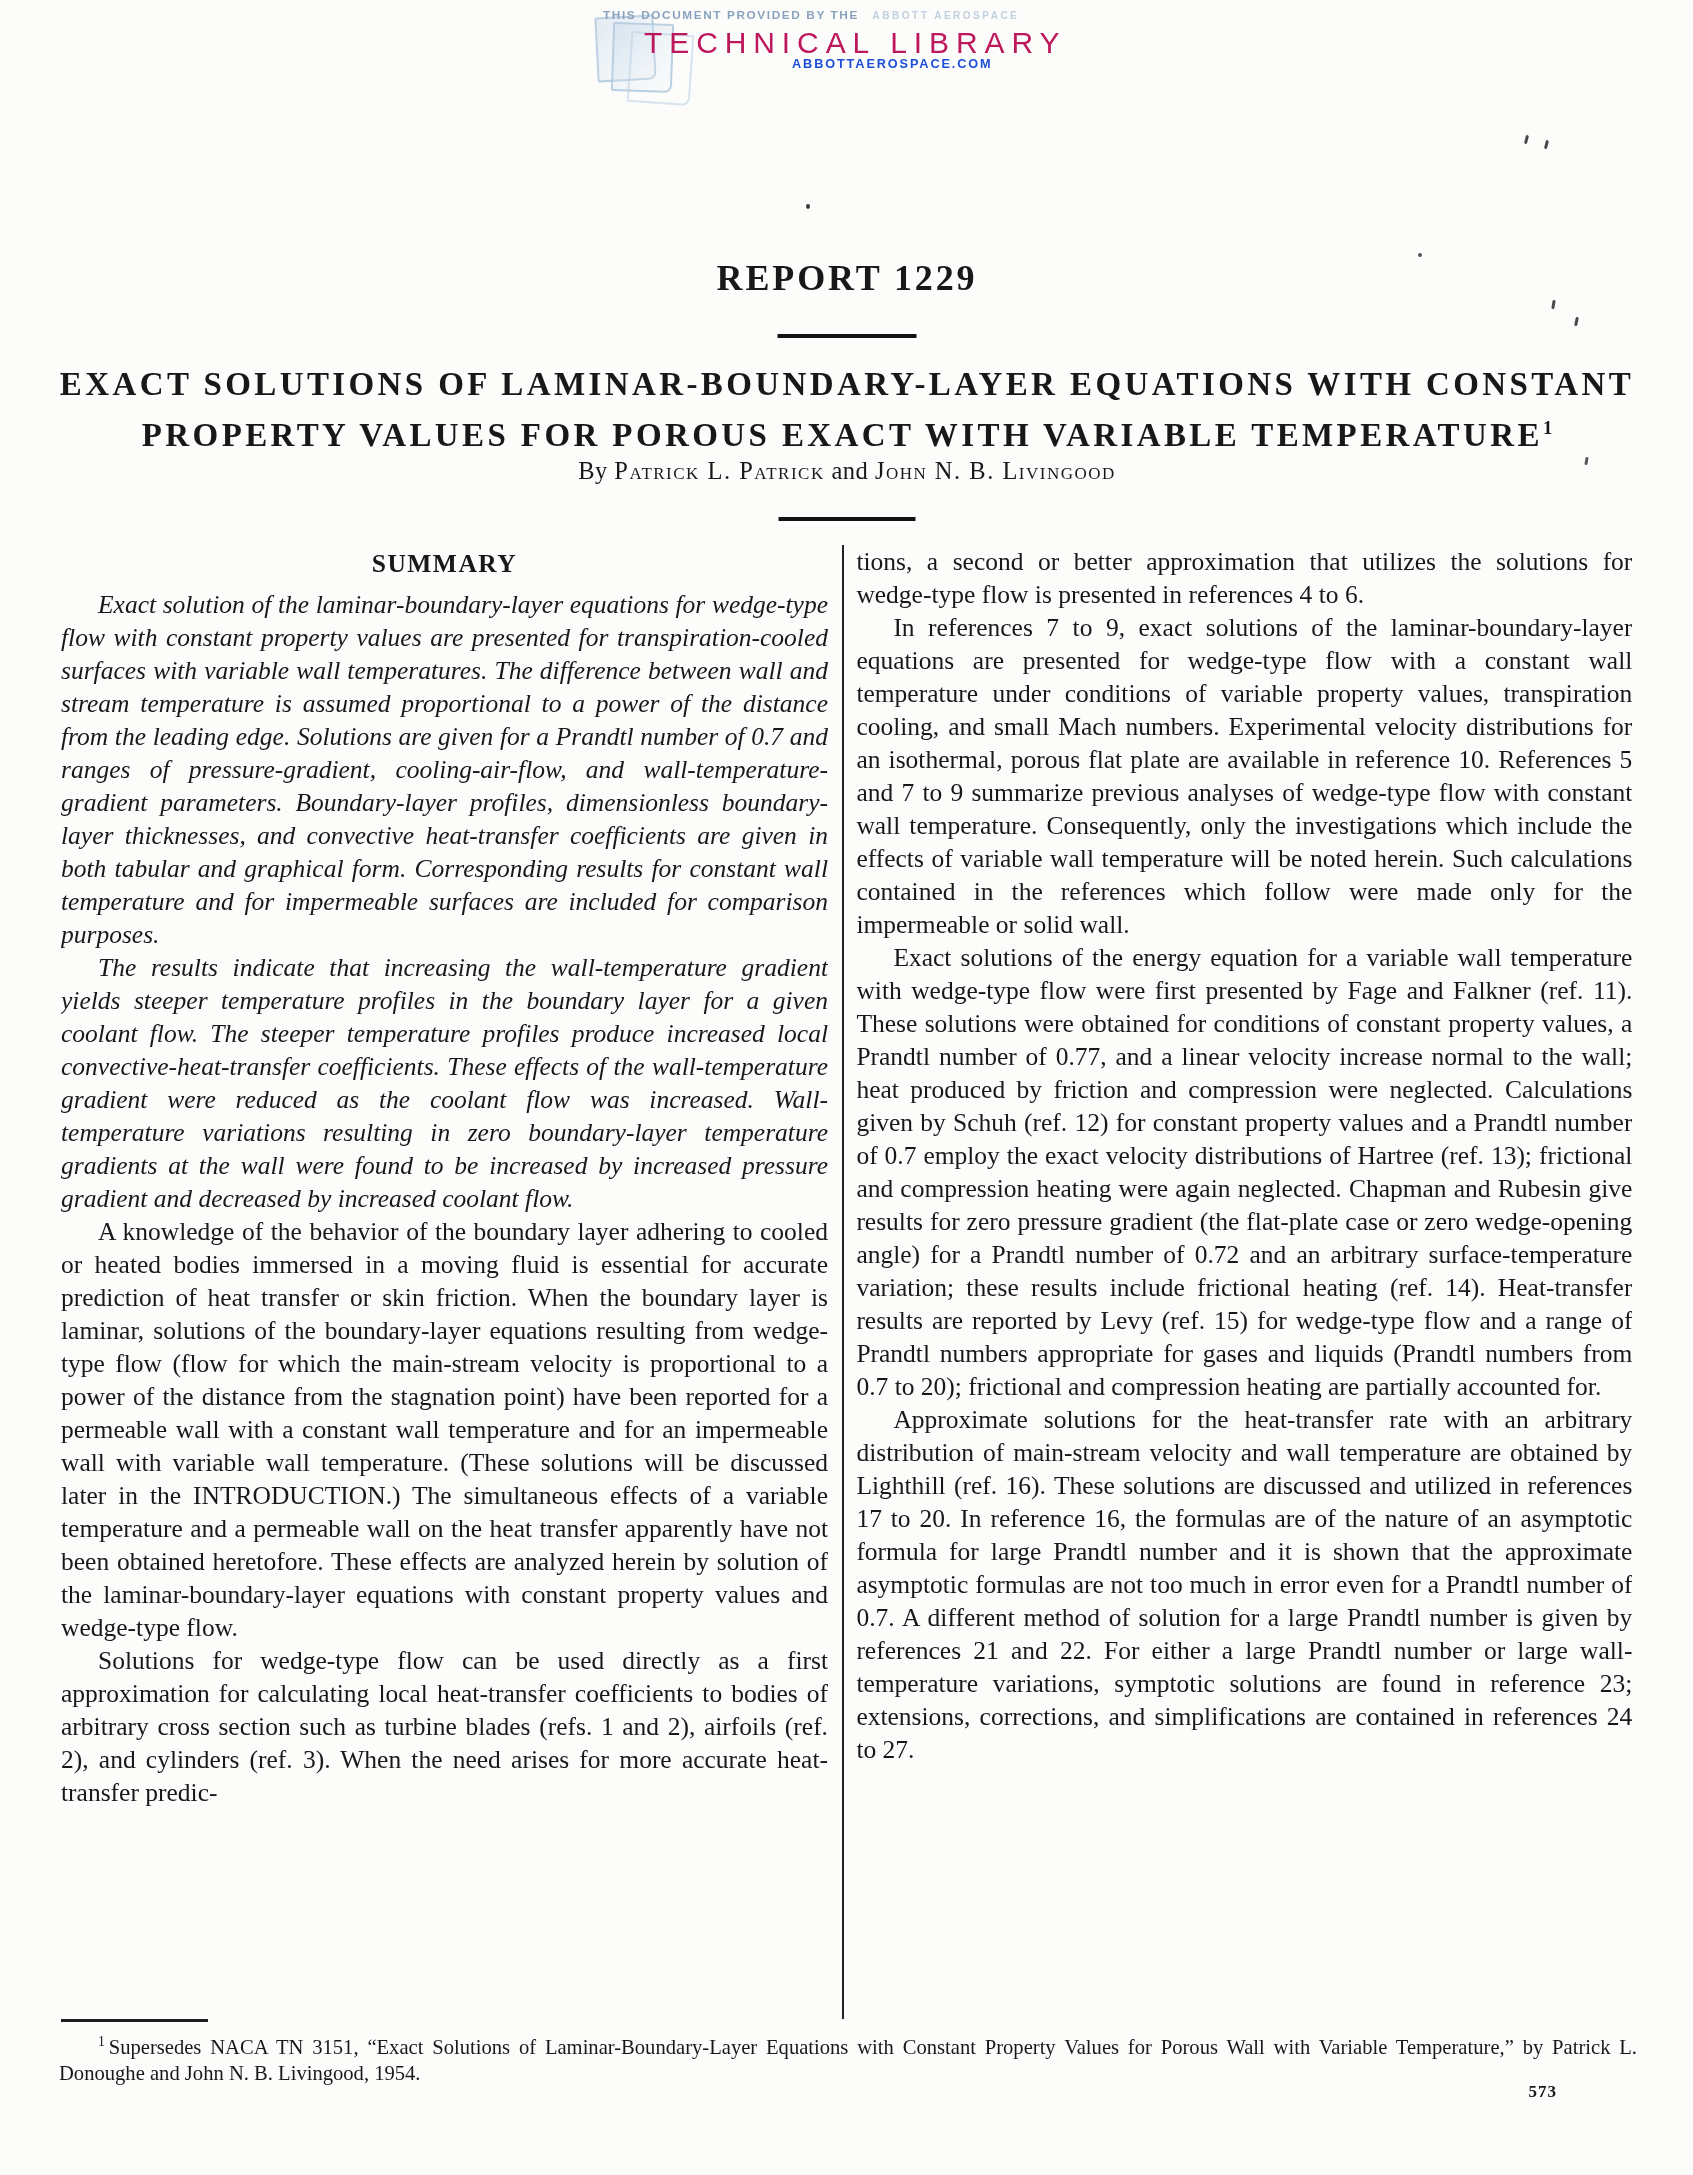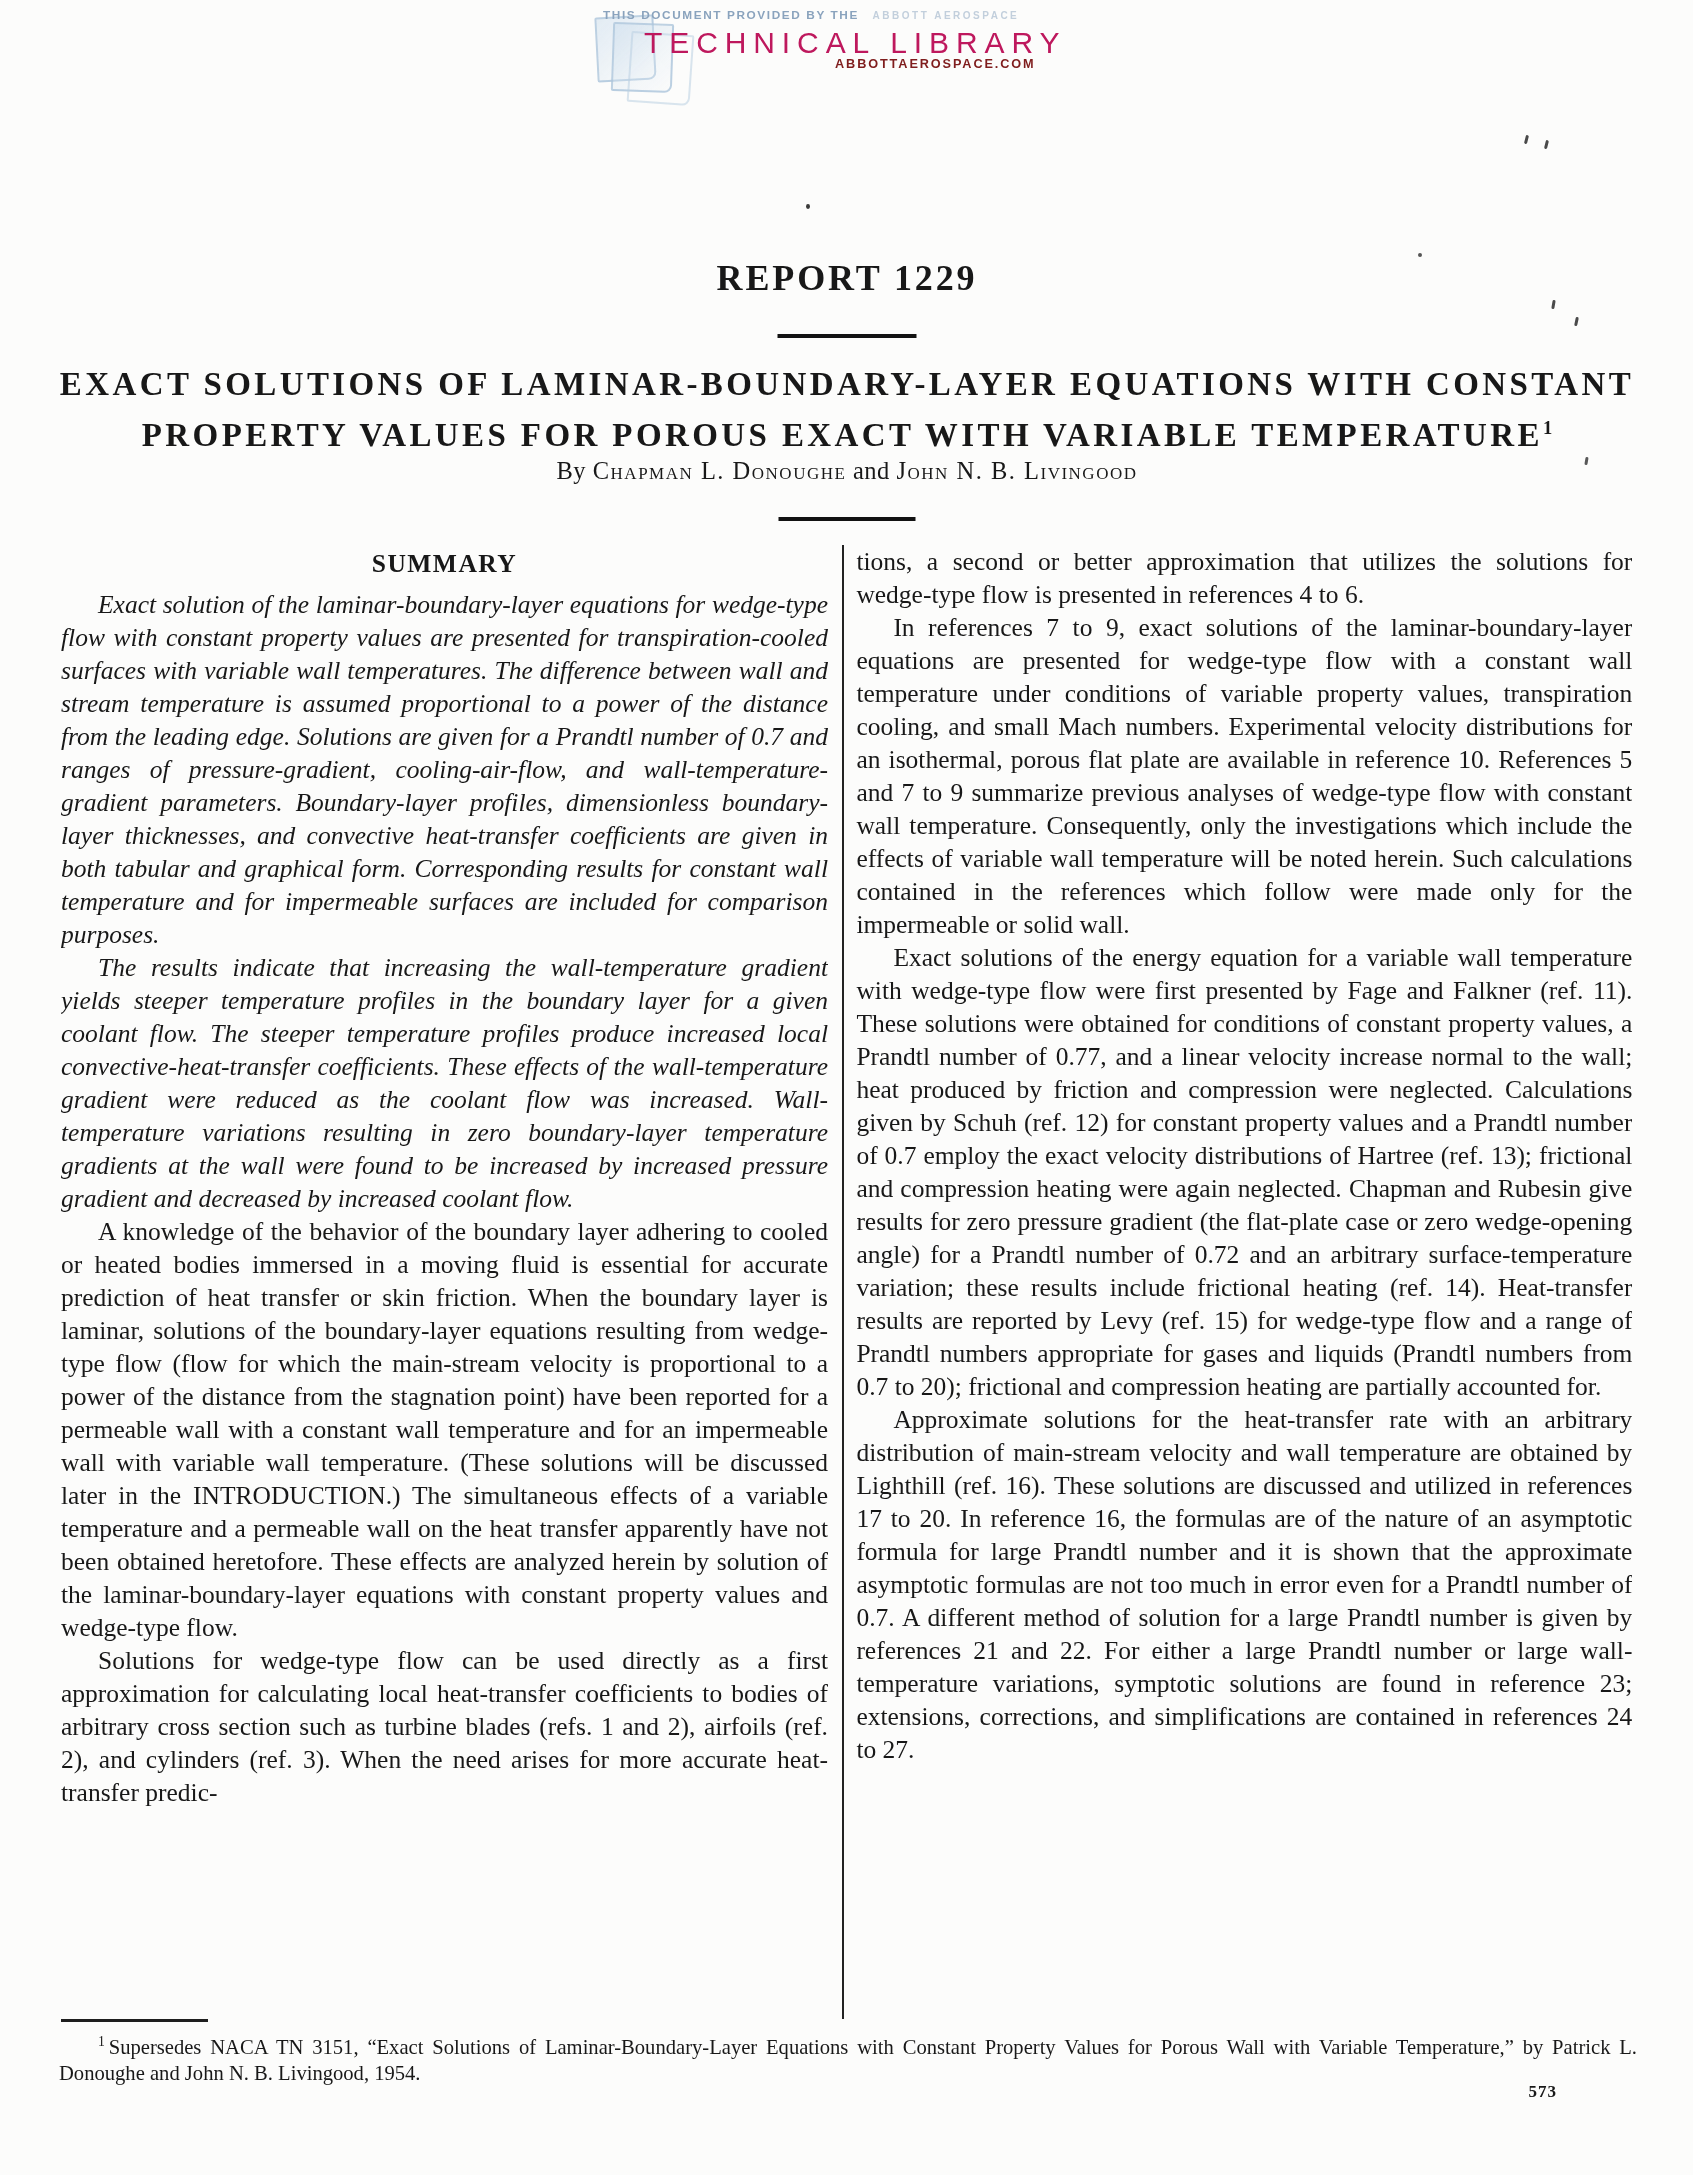--- a/index.html
+++ b/index.html
@@ -13,22 +13,22 @@
   }
 
   
   .watermark{position:absolute;top:0;left:0;width:100%;height:113px;
     font-family:"Liberation Sans","DejaVu Sans",sans-serif;}
   .wm-line1{position:absolute;top:7.8px;left:603px;font-size:11.8px;letter-spacing:1.6px;
     color:#8aa3bd;font-weight:bold;text-transform:uppercase;white-space:nowrap;}
   .wm-brand{font-size:10px;letter-spacing:2.5px;color:#c2cfdc;margin-left:13.7px;}
   .wm-title{position:absolute;top:26px;left:644px;font-size:30px;letter-spacing:6.9px;
     color:#be185d;white-space:nowrap;font-weight:500;}
-  .wm-domain{position:absolute;top:57px;left:835px;font-size:12.7px;letter-spacing:1.9px;
-    color:#7f1d1d;font-weight:bold;white-space:nowrap;}
+  .wm-domain{position:absolute;top:57px;left:792px;font-size:12.7px;letter-spacing:1.9px;
+    color:#1d4ed8;font-weight:bold;white-space:nowrap;}
   .wm-docs{position:absolute;top:13.7px;left:594px;width:147px;height:90px;}
   .wm-docs i{position:absolute;display:block;border:2px solid rgba(170,195,218,.75);
     background:linear-gradient(135deg,rgba(205,222,237,.55),rgba(248,251,253,.15));
     border-radius:2px 2px 7.8px 2px;}
   .wm-docs .pg1{width:55px;height:61px;left:2px;top:2px;transform:rotate(-3deg);}
   .wm-docs .pg2{width:57px;height:65px;left:17.6px;top:9.8px;transform:rotate(2deg);}
   .wm-docs .pg3{width:59px;height:67px;left:35px;top:19.6px;transform:rotate(4deg);
     background:none;border-color:rgba(186,207,226,.55);}
 
   
@@ -96,21 +96,21 @@
     <div class="wm-domain">ABBOTTAEROSPACE.COM</div>
   </div>
 
   <div class="report-label">REPORT 1229</div>
   <div class="rule rule-1"></div>
 
   <h1 class="title"><span>EXACT SOLUTIONS OF LAMINAR-BOUNDARY-LAYER EQUATIONS WITH CONSTANT</span><br><span>PROPERTY VALUES FOR POROUS EXACT WITH VARIABLE TEMPERATURE</span><sup>1</sup></h1>
 
   <div class="byline">
     <span>By</span>
-    <span class="sc">Chapman L. Donoughe</span>
+    <span class="sc">Patrick L. Patrick</span>
     <span>and</span>
     <span class="sc">John N. B. Livingood</span>
   </div>
   <div class="rule rule-2"></div>
 
   <div class="columns">
     <div class="col col-left">
       <h2>SUMMARY</h2>
       <p class="i ind">Exact solution of the laminar-boundary-layer equations for wedge-type flow with constant property values are presented for transpiration-cooled surfaces with variable wall temperatures. The difference between wall and stream temperature is assumed proportional to a power of the distance from the leading edge. Solutions are given for a Prandtl number of 0.7 and ranges of pressure-gradient, cooling-air-flow, and wall-temperature-gradient parameters. Boundary-layer profiles, dimensionless boundary-layer thicknesses, and convective heat-transfer coefficients are given in both tabular and graphical form. Corresponding results for constant wall temperature and for impermeable surfaces are included for comparison purposes.</p>
       <p class="i ind">The results indicate that increasing the wall-temperature gradient yields steeper temperature profiles in the boundary layer for a given coolant flow. The steeper temperature profiles produce increased local convective-heat-transfer coefficients. These effects of the wall-temperature gradient were reduced as the coolant flow was increased. Wall-temperature variations resulting in zero boundary-layer temperature gradients at the wall were found to be increased by increased pressure gradient and decreased by increased coolant flow.</p>

